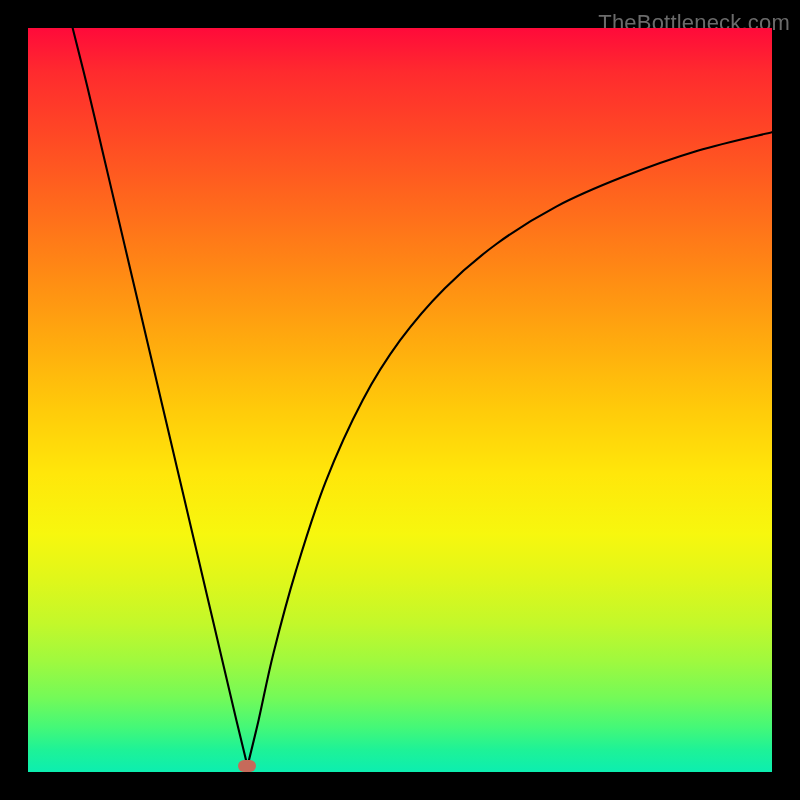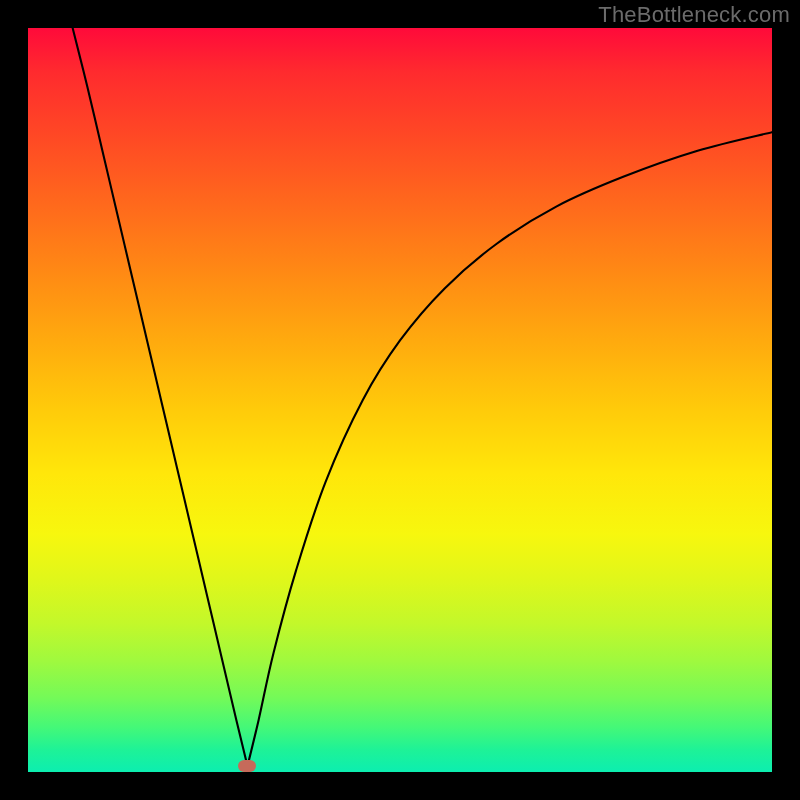--- a/index.html
+++ b/index.html
@@ -39,21 +39,21 @@
       #c3f82a 80%,
       #a0f93e 85%,
       #74fa58 90%,
       #44f878 94%,
       #1ef297 97%,
       #0ceeb0 100%
     );
   }
   .watermark {
     position: absolute;
-    top: 2px;
+    top: 10px;
     right: 10px;
     color: #6b6b6b;
     font-size: 22px;
     letter-spacing: 0.2px;
     font-weight: 500;
     user-select: none;
   }
   svg.curve {
     position: absolute;
     left: 0;

